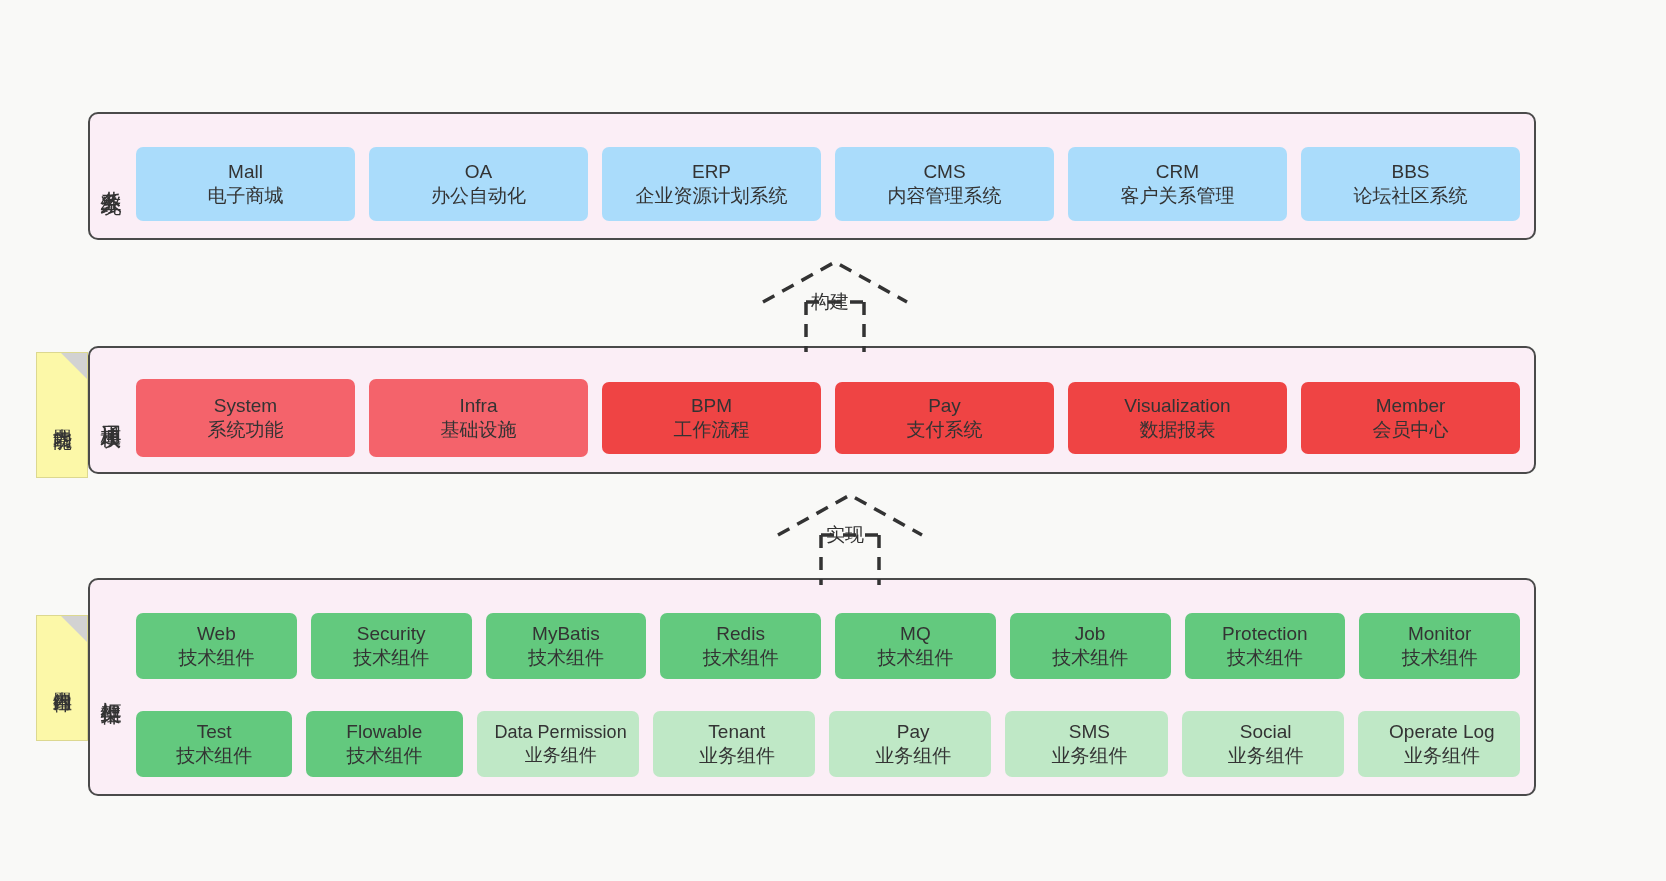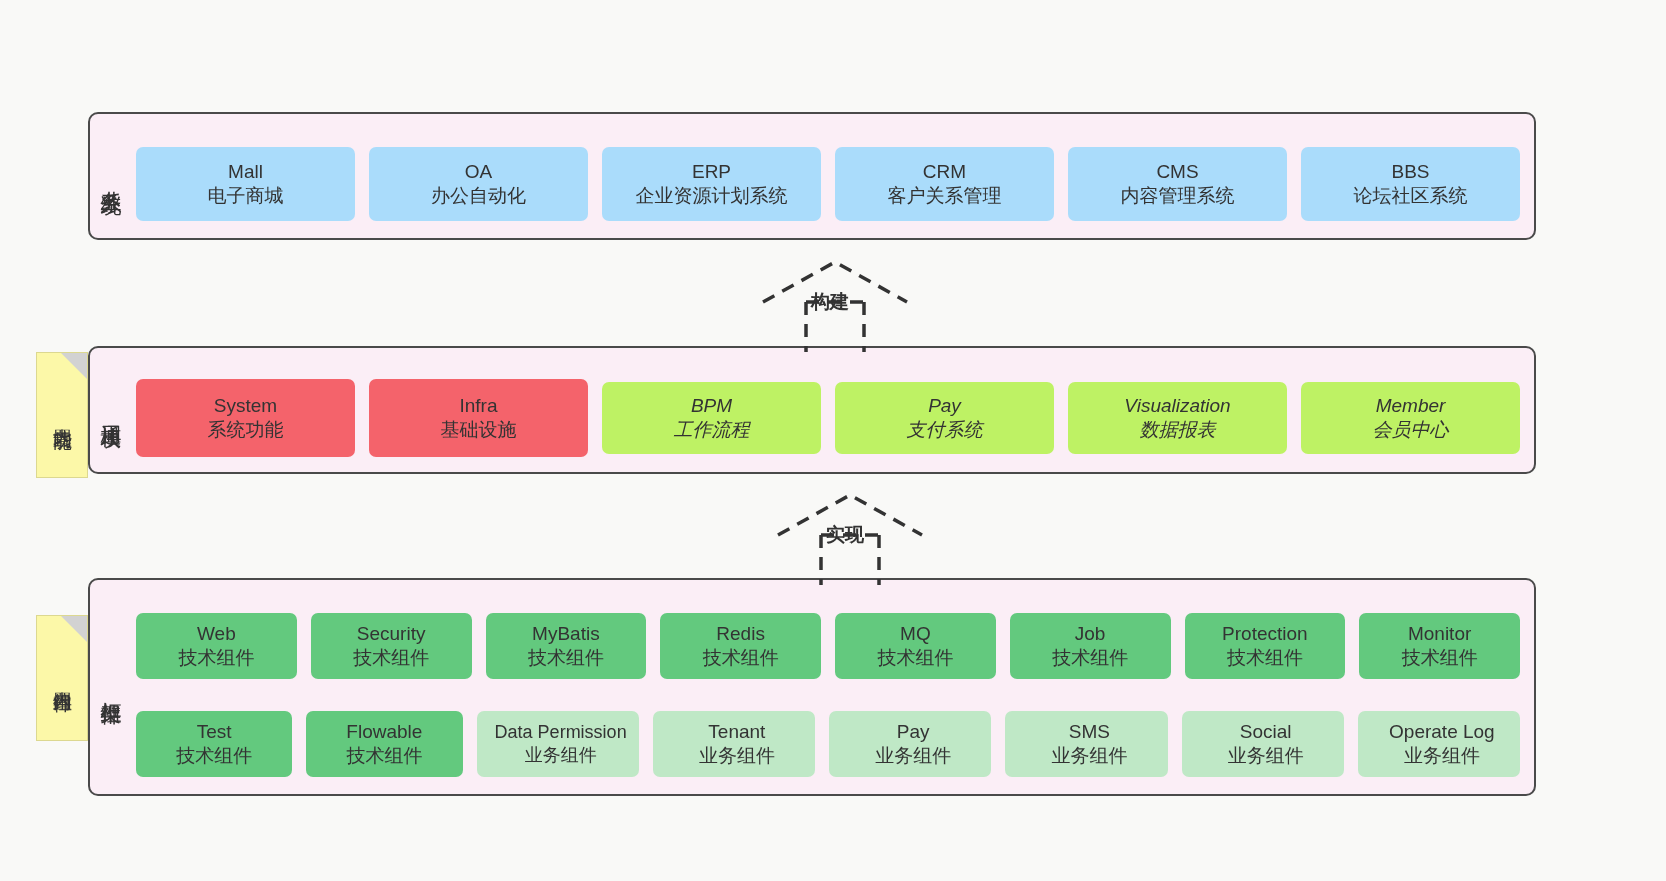--- a/index.html
+++ b/index.html
@@ -77,21 +77,21 @@
     color: #333333;
     padding: 4px 6px;
     user-select: none;
     margin-top: 16px;
   }
   .card .l1 { display: block; }
   .card .l2 { display: block; }
 
   .c-blue      { background: #aadcfb; }
   .c-red       { background: #f4636b; }
-  .c-pink      { background: #bef264; font-style: italic; }
+  .c-pink      { background: #ef4444; }
   .c-green     { background: #63c97e; }
   .c-lightgrn  { background: #bfe8c6; padding-left: 12px; }
 
   
   .note {
     position: absolute;
     box-sizing: border-box;
     background: #fcf8a8;
     border: 1px solid #dcd890;
     display: flex;
@@ -123,21 +123,20 @@
     z-index: 2;
   }
   .arrow svg { display: block; overflow: visible; }
   .arrow-label {
     position: absolute;
     font-size: 19px;
     color: #333333;
     background: transparent;
     white-space: nowrap;
     user-select: none;
-    font-weight: bold;
   }
 </style>
 </head>
 <body>
 
 <div class="layer" id="layer-business" style="left:88px; top:112px; width:1448px; height:128px;">
   <div class="layer-title">业务系统</div>
   <div class="layer-body">
     <div class="card c-blue" style="height:74px;">
       <span class="l1">Mall</span>
@@ -145,26 +144,26 @@
     </div>
     <div class="card c-blue" style="height:74px;">
       <span class="l1">OA</span>
       <span class="l2">办公自动化</span>
     </div>
     <div class="card c-blue" style="height:74px;">
       <span class="l1">ERP</span>
       <span class="l2">企业资源计划系统</span>
     </div>
     <div class="card c-blue" style="height:74px;">
+      <span class="l1">CMS</span>
+      <span class="l2">内容管理系统</span>
+    </div>
+    <div class="card c-blue" style="height:74px;">
       <span class="l1">CRM</span>
       <span class="l2">客户关系管理</span>
-    </div>
-    <div class="card c-blue" style="height:74px;">
-      <span class="l1">CMS</span>
-      <span class="l2">内容管理系统</span>
     </div>
     <div class="card c-blue" style="height:74px;">
       <span class="l1">BBS</span>
       <span class="l2">论坛社区系统</span>
     </div>
   </div>
 </div>
 
 <div class="arrow" style="left:755px; top:256px; width:160px; height:96px;">
   <svg width="160" height="96" viewBox="0 0 160 96" fill="none">

